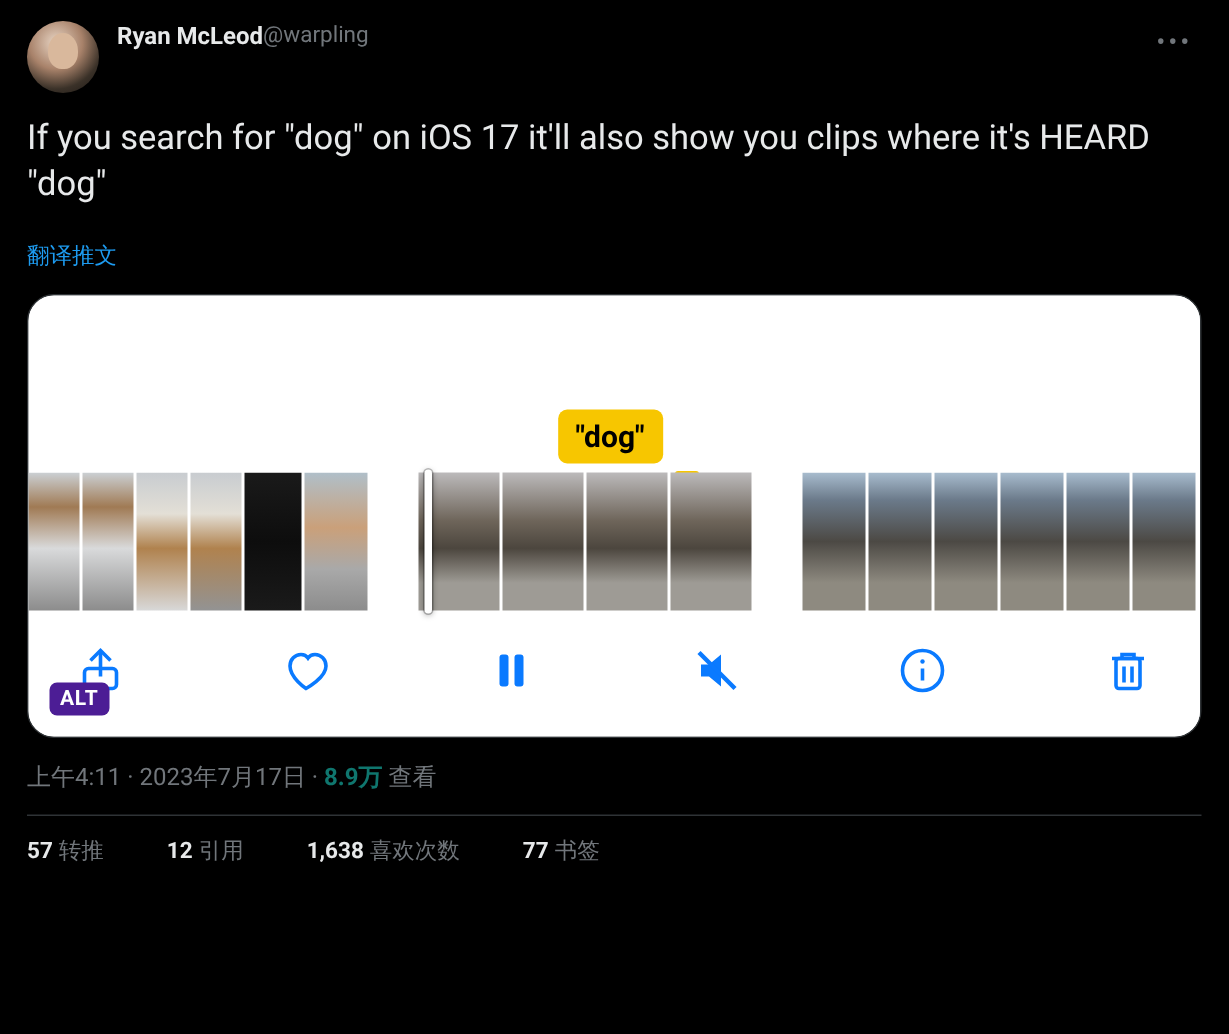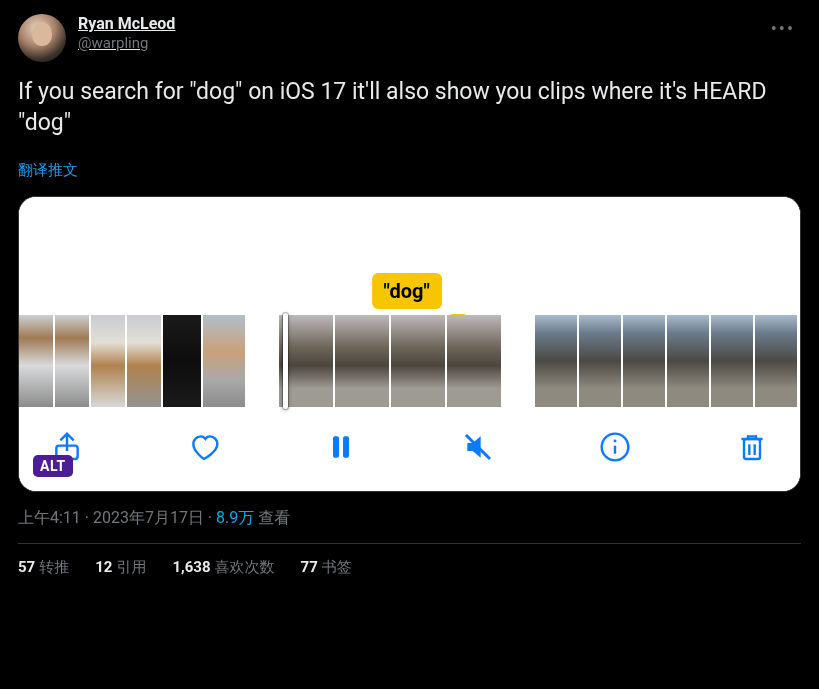--- a/index.html
+++ b/index.html
@@ -28,21 +28,21 @@
     position: relative;
   }
   .avatar::after{
     content:"";
     position:absolute;
     left:14px; top:8px;
     width:20px; height:24px;
     background: #d9b89c;
     border-radius: 50% 50% 45% 45%;
   }
-  .user-block { display:flex; flex-direction:column; line-height:1.25; flex:1;text-decoration:underline; }
+  .user-block { display:flex; flex-direction:row; line-height:1.25; flex:1; }
   .display-name { font-weight:700; font-size:16px; color:#e7e9ea; }
   .handle { color:#71767b; font-size:15px; }
   .more-btn {
     color:#71767b; font-size:18px; letter-spacing:2px;
     padding:4px 6px; border-radius:50%;
   }
   .body-text {
     margin-top:14px;
     font-size:23px;
     line-height:1.35;
@@ -145,28 +145,28 @@
     padding:3px 7px;
     border-radius:5px;
     letter-spacing:.5px;
   }
 
   .meta-line {
     margin-top:16px;
     color:#71767b;
     font-size:16px;
   }
-  .meta-line .strong { color:#0ea5e9; font-weight:400; }
+  .meta-line .strong { color:#0f766e; font-weight:700; }
   .divider {
     margin-top:14px;
     border-top:1px solid #2f3336;
   }
   .stats-row {
     display:flex;
-    gap:26px;
+    gap:42px;
     padding-top:14px;
     font-size:15px;
     color:#71767b;
   }
   .stats-row .num { color:#e7e9ea; font-weight:700; margin-right:4px; }
 </style>
 </head>
 <body>
 
 <div class="tweet">

